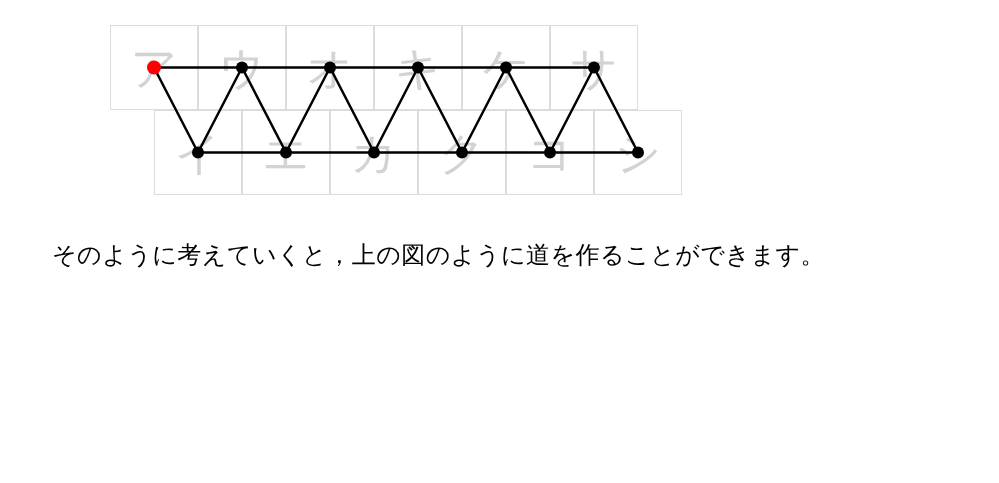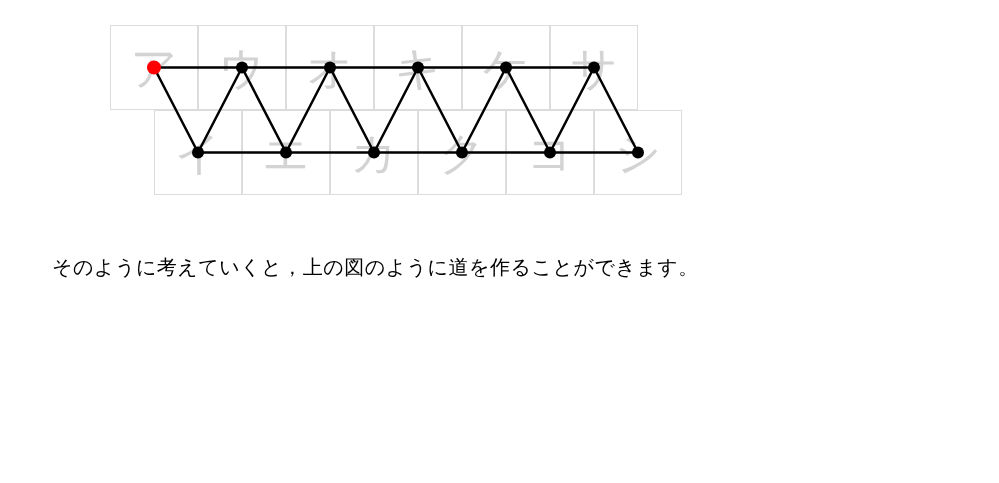--- a/index.html
+++ b/index.html
@@ -46,22 +46,22 @@
   #graph-svg {
     position: absolute;
     left: 0;
     top: 0;
     z-index: 2;
     pointer-events: none;
   }
   #caption {
     position: absolute;
     left: 52px;
-    top: 254px;
-    font-size: 20px;
+    top: 239px;
+    font-size: 24px;
     color: #000000;
     white-space: nowrap;
     letter-spacing: 0.5px;
   }
 </style>
 </head>
 <body>
 
 <div id="page">
   <div id="diagram">

